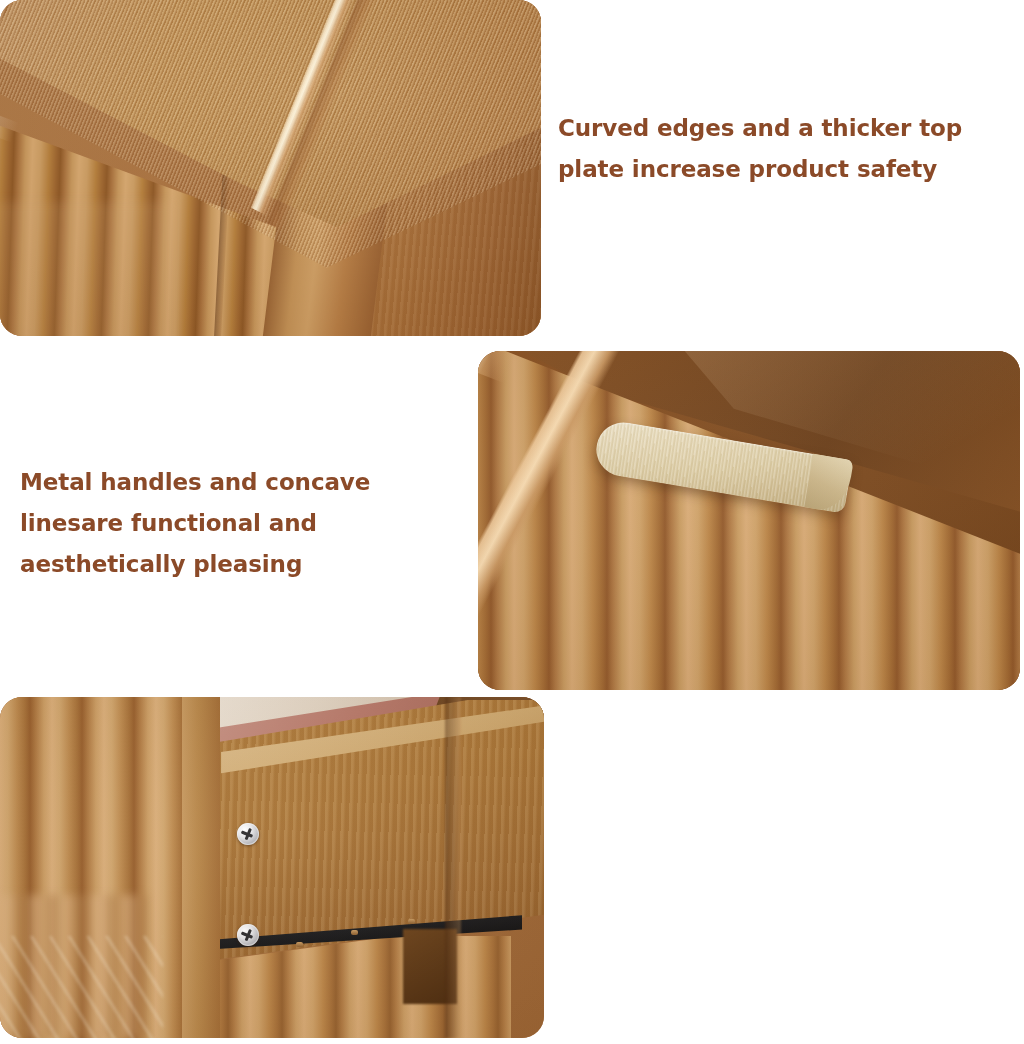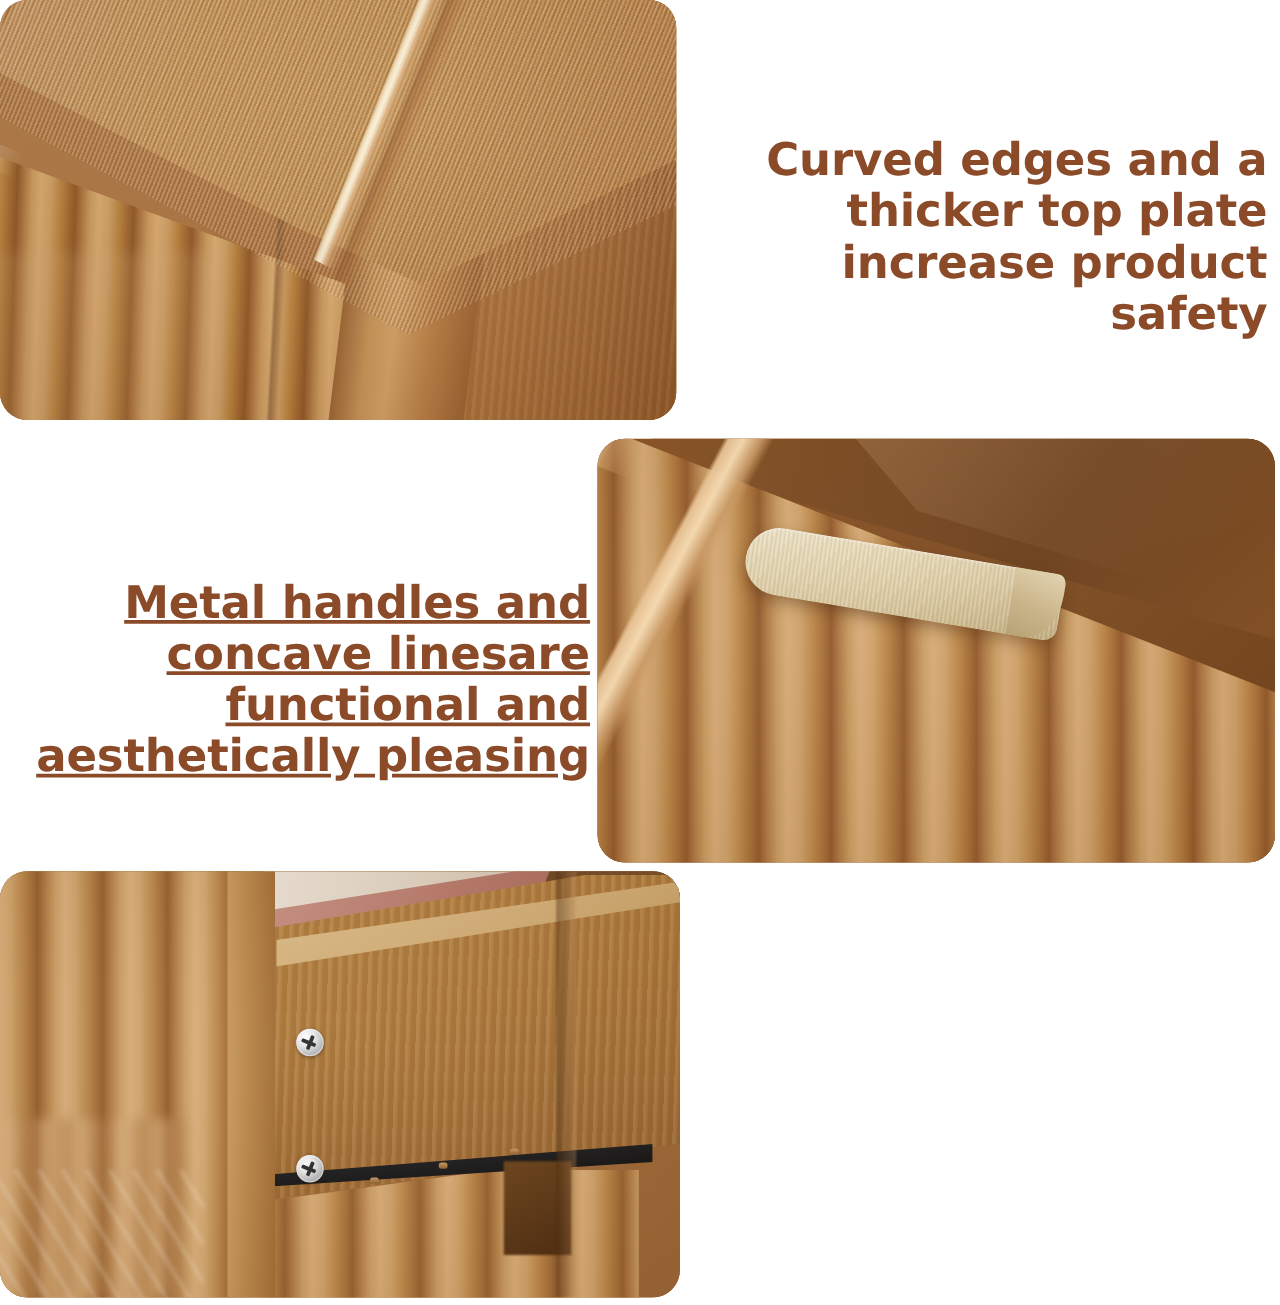--- a/index.html
+++ b/index.html
@@ -24,25 +24,24 @@
     overflow:hidden;
     background:#a9713f;
   }
   .panel .layer{ position:absolute; inset:0; }
 
   
   .feature-text{
     position:absolute;
     color:#8b4a28;
     font-weight:bold;
-    font-size:36px;
+    font-size:23px;
     line-height:41px;
     letter-spacing:-0.1px;
     white-space:pre-line;
-    text-align:right;
   }
 
   
   #panel-top-left{ left:0px; top:0px; width:541px; height:336px; }
 
   
   .p1-base{
     background:
       linear-gradient(100deg,#b07b48 0%,#a9703c 45%,#9c6433 100%);
   }
@@ -389,21 +388,21 @@
     filter:blur(1px);
   }
   .p3-vig{
     position:absolute; inset:0;
     background:radial-gradient(135% 130% at 52% 42%,
       rgba(255,255,255,.05) 0%, rgba(82,44,14,.10) 66%, rgba(60,30,8,.26) 100%);
   }
 
   
   #feature-1{ left:558px; top:108px; width:456px; }
-  #feature-2{ left:20px;  top:462px; width:452px;text-decoration:underline; }
+  #feature-2{ left:20px;  top:462px; width:452px; }
   #feature-3{ left:560px; top:799px; width:456px; }
 </style>
 </head>
 <body>
 
 <div id="page">
 
   <div class="panel" id="panel-top-left">
     <div class="layer p1-base"></div>
     <div class="p1-flutes"></div>

